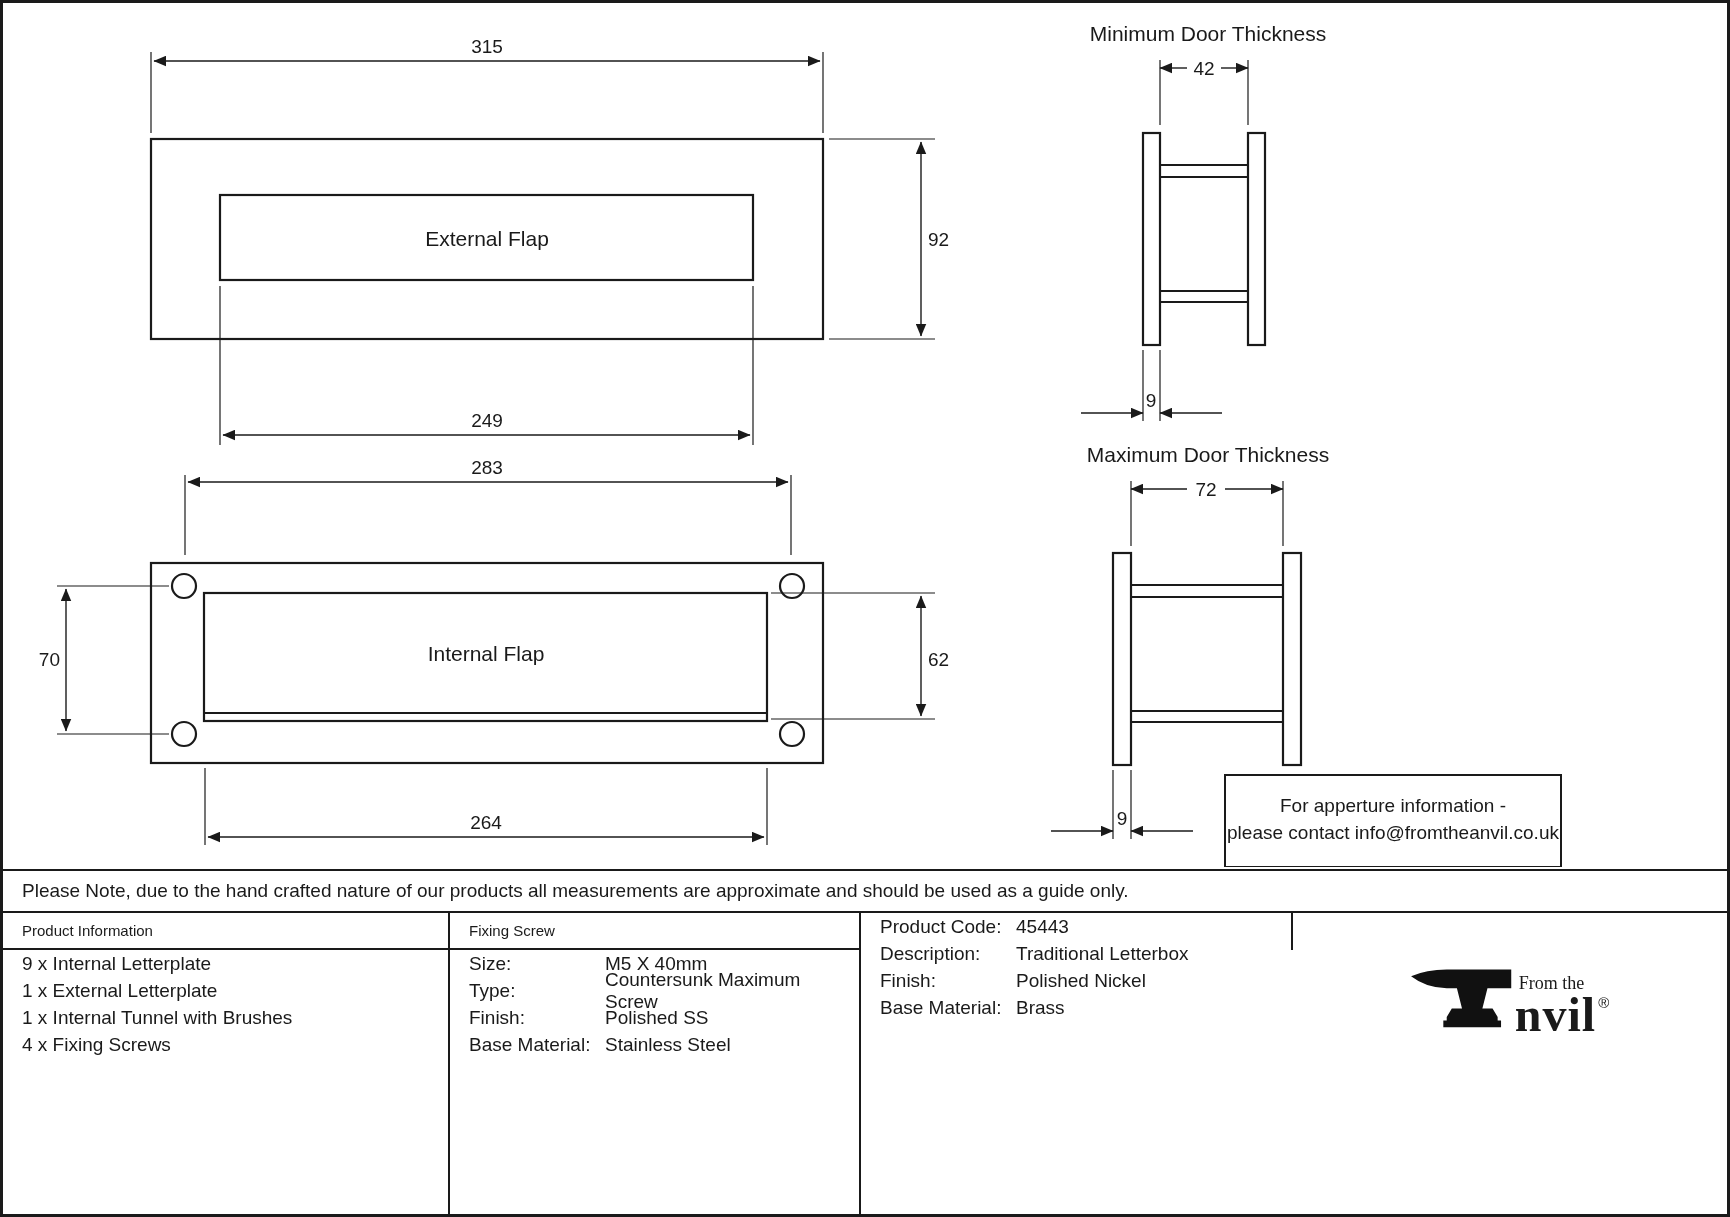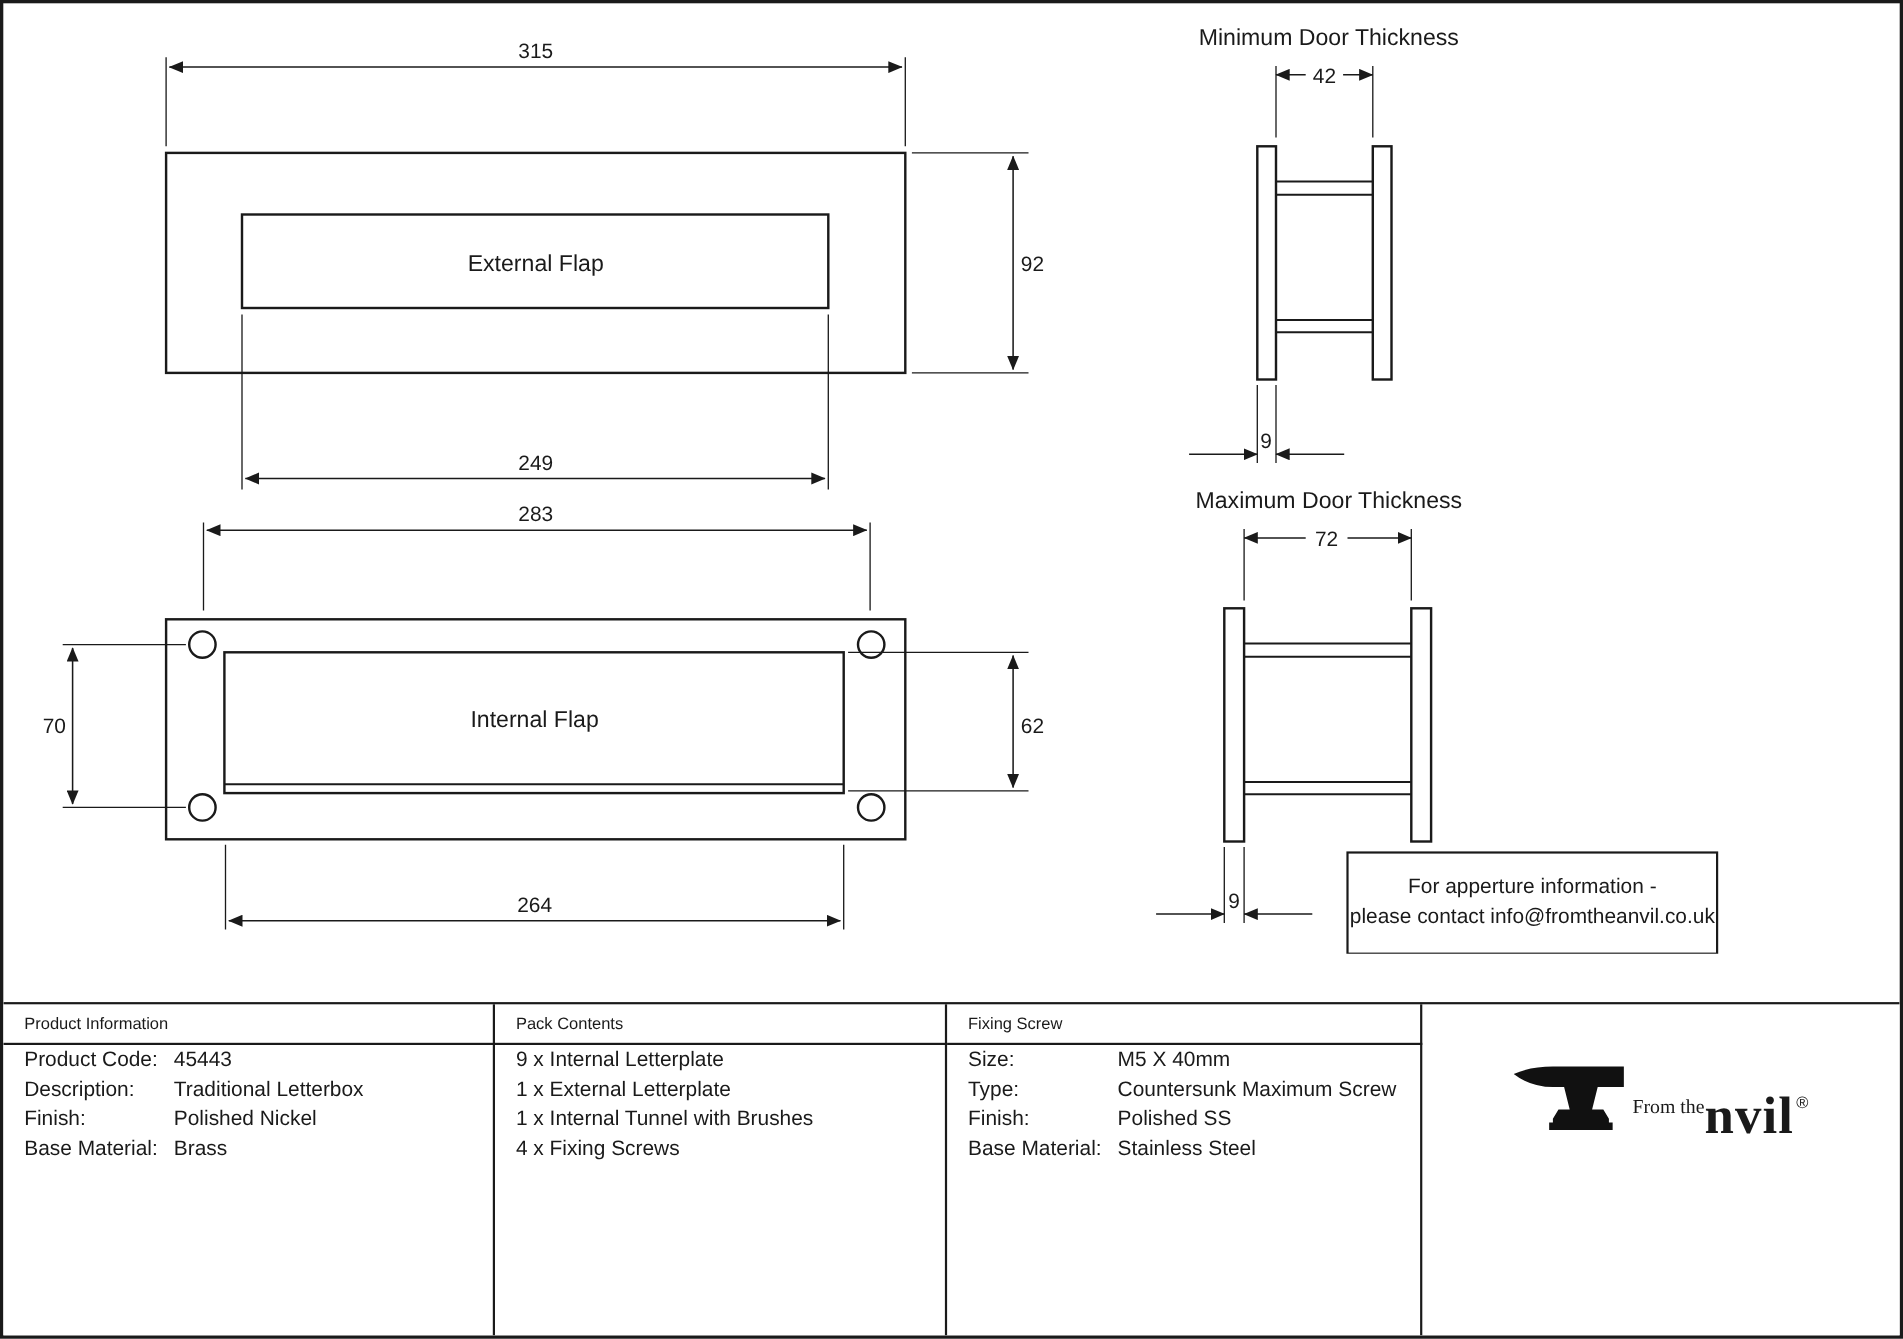--- a/index.html
+++ b/index.html
@@ -39,21 +39,21 @@
   .kv { display: flex; height: 27px; align-items: center; }
   .k  { width: 136px; flex: 0 0 136px; }
   .item { height: 27px; display: flex; align-items: center; }
 
   .logo-cell {
     grid-column: 4; grid-row: 1 / span 2;
     display: flex; justify-content: center; align-items: flex-start; padding-top: 48px;
   }
   .logo { display: flex; align-items: flex-end; }
   .anvil-icon { display: block; }
-  .logo-right { margin-left: 2px; display: flex; flex-direction: row; }
+  .logo-right { margin-left: 2px; display: flex; flex-direction: column; }
   .from-the { font-family: "Liberation Serif", serif; font-size: 18px; margin-left: 4px; margin-bottom: 2px; }
   .nvil-row { display: flex; align-items: flex-start; }
   .nvil { font-family: "Liberation Serif", serif; font-size: 48px; font-weight: 700; line-height: 0.8; letter-spacing: 1px; }
   .reg { font-size: 15px; margin-top: -2px; margin-left: 2px; }
 </style>
 </head>
 <body>
 
 <div class="sheet">
 
@@ -160,27 +160,27 @@
       <text class="dimtext" x="1119" y="822" text-anchor="middle">9</text>
     </g>
 
     <g>
       <rect x="1222" y="772" width="336" height="92" fill="none" stroke="#1a1a1a" stroke-width="2"></rect>
       <text class="boxtext" x="1390" y="809" text-anchor="middle">For apperture information -</text>
       <text class="boxtext" x="1390" y="836" text-anchor="middle">please contact info@fromtheanvil.co.uk</text>
     </g>
   </svg>
 
+  <div class="note-row">
+    <span>Please Note, due to the hand crafted nature of our products all measurements are approximate and should be used as a guide only.</span>
+  </div>
 
   <div class="info-table">
     <div class="th">
       <span>Product Information</span>
-    </div>
-    <div class="th">
-      <span>Pack Contents</span>
     </div>
     <div class="th">
       <span>Fixing Screw</span>
     </div>
 
     <div class="logo-cell">
       <div class="logo">
         <svg class="anvil-icon" viewBox="0 0 120 86" width="102" height="73">
           <path fill="#111111" d="M118,10 L118,32 L90,32 L84,56 L96,56 L102,66 L102,70 L106,70 L106,78 L38,78 L38,70 L42,70 L42,66 L48,56 L60,56 L54,32 L42,32 Q18,32 0,18 Q18,10 42,10 Z"></path>
         </svg>

